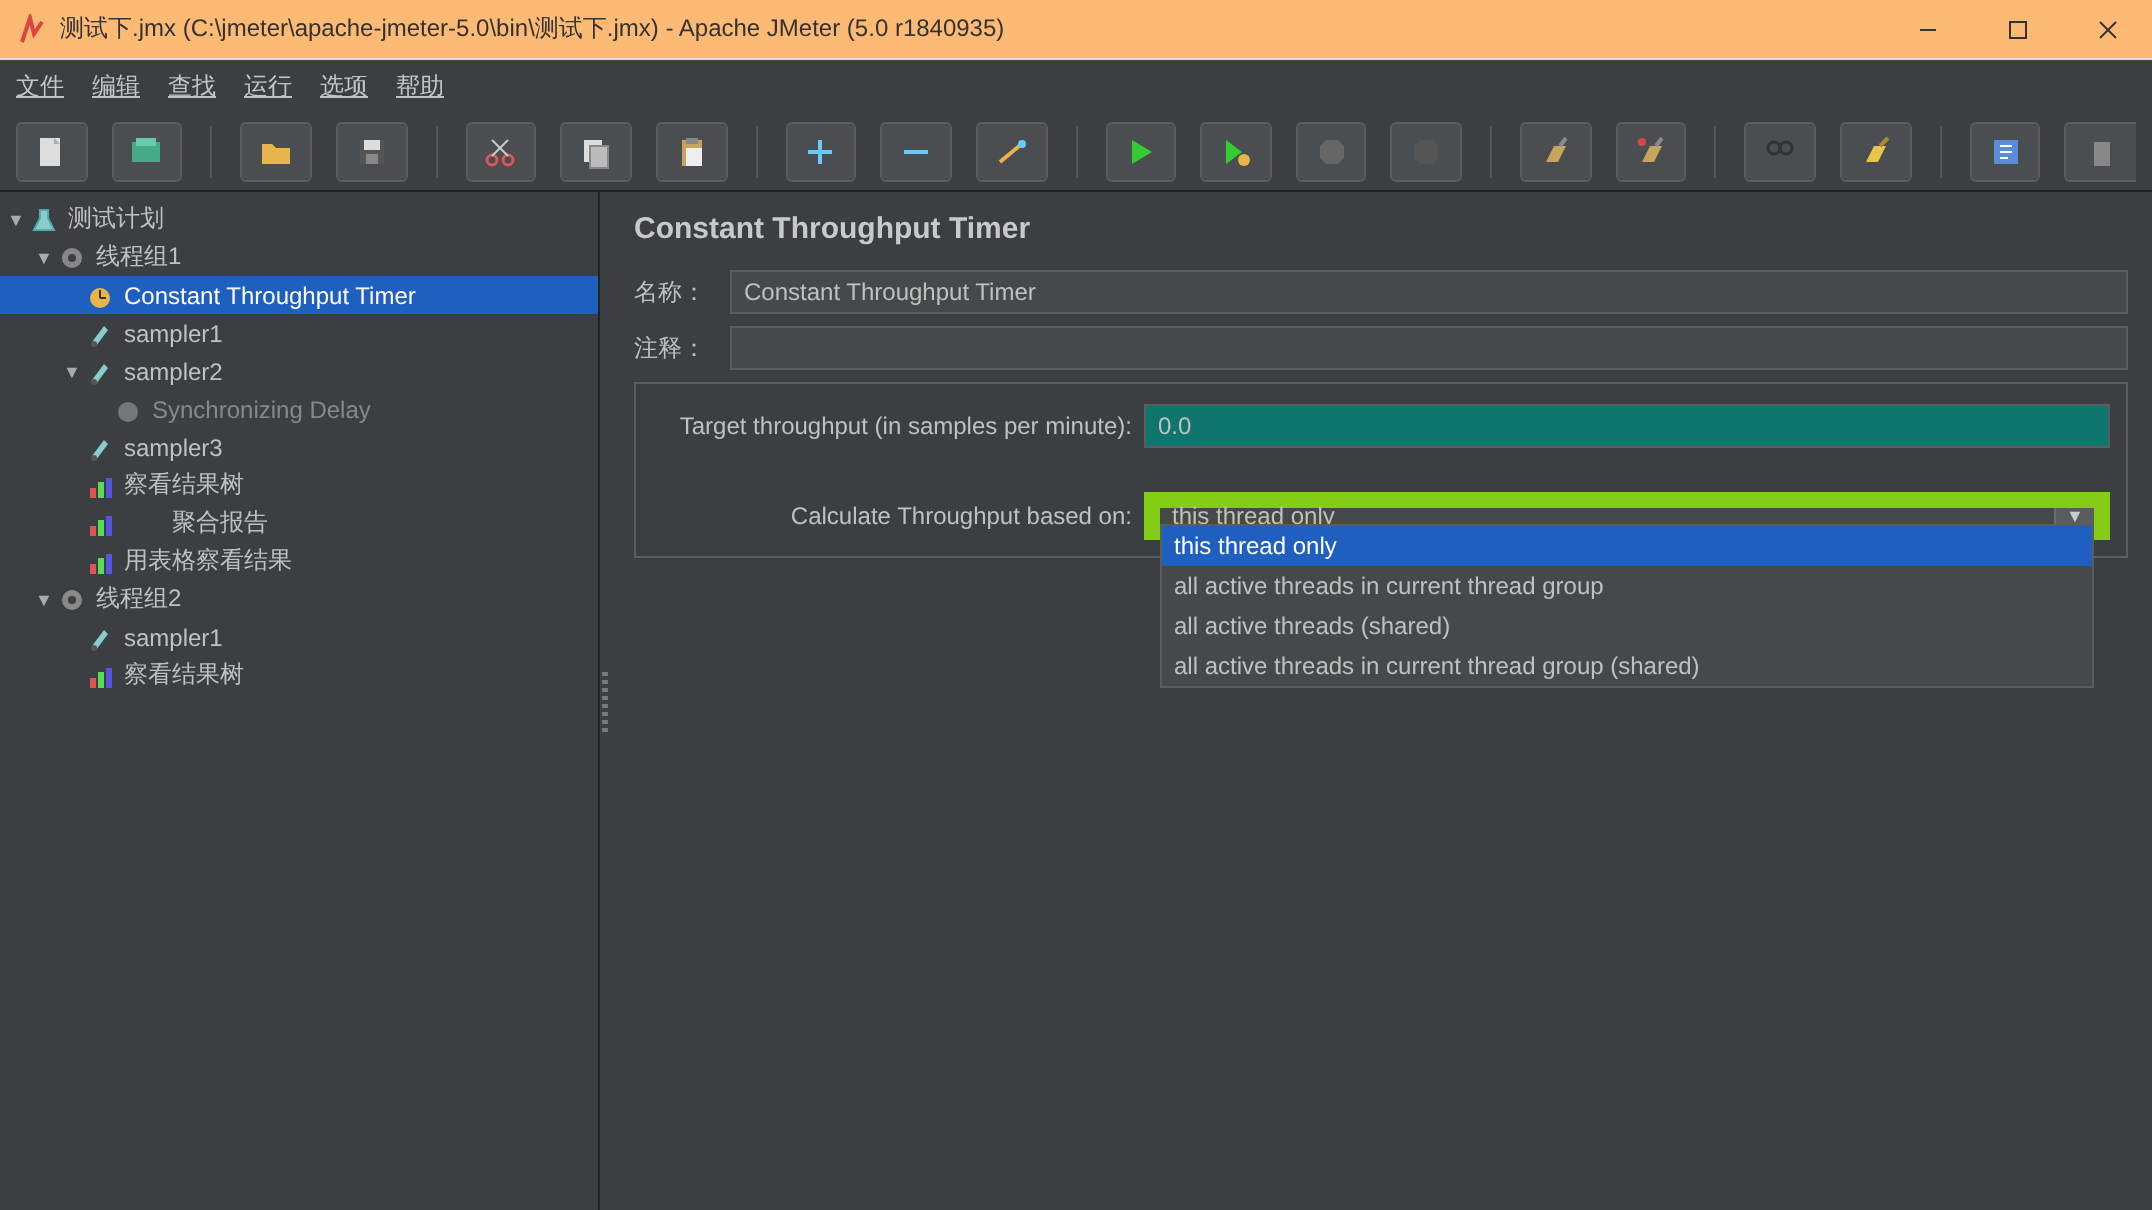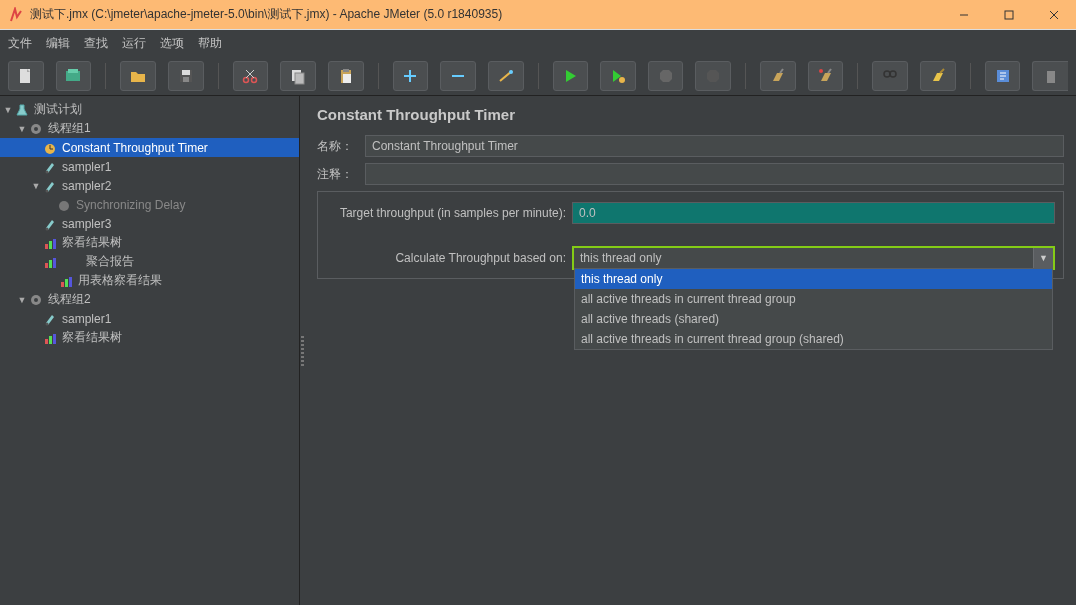--- a/index.html
+++ b/index.html
@@ -5,21 +5,21 @@
 * { box-sizing: border-box; margin: 0; padding: 0; font-family: "Microsoft YaHei", Arial, sans-serif; }
 body { width: 1076px; height: 605px; background: #fff; overflow: hidden; font-size: 12px; }
 
 .titlebar { height: 30px; background: #fdba74; display: flex; align-items: center; padding-left: 8px; border-bottom: 1px solid #ddd; }
 .titlebar .app-icon { width: 16px; height: 16px; margin-right: 6px; }
 .titlebar .title-text { flex: 1; font-size: 12px; color: #333; }
 .win-btns { display: flex; height: 100%; }
 .win-btn { width: 45px; display: flex; align-items: center; justify-content: center; color: #333; font-size: 14px; }
 
 .menubar { height: 26px; background: #3c3f41; display: flex; align-items: center; padding: 0 8px; gap: 14px; color: #c4c4c4; font-size: 12px; }
-.menubar span { cursor: default; }
+.menubar span { cursor: default; text-decoration: underline; }
 
 .toolbar { height: 40px; background: #3c3f41; border-bottom: 1px solid #222; display: flex; align-items: center; padding: 0 8px; gap: 12px; }
 .tool-btn { width: 36px; height: 30px; border: 1px solid #5a5d60; border-radius: 3px; background: #4b4e50; display: flex; align-items: center; justify-content: center; }
 .tool-sep { width: 1px; height: 26px; background: #555; margin: 0 2px; }
 
 .workspace { display: flex; height: calc(100% - 96px); background: #3c3f41; }
 
 .tree-panel { width: 300px; background: #3c3f41; border-right: 1px solid #222; padding-top: 4px; overflow: hidden; }
 .tree-row { height: 19px; display: flex; align-items: center; color: #c0c0c0; font-size: 12px; white-space: nowrap; cursor: default; }
 .tree-row.selected { background: #1f5fbf; color: #fff; }
@@ -35,21 +35,21 @@
 .form-row { display: flex; align-items: center; margin-bottom: 6px; }
 .form-row .lbl { width: 48px; color: #c0c0c0; font-size: 12px; }
 .form-row .inp { flex: 1; height: 22px; background: #45494a; border: 1px solid #5a5d60; color: #c0c0c0; padding: 0 6px; font-size: 12px; }
 
 .fieldset { border: 1px solid #5a5d60; margin-top: 6px; padding: 10px 8px 8px 8px; position: relative; }
 .fieldset .legend { position: absolute; top: -8px; left: 8px; background: #3c3f41; padding: 0 4px; color: #c0c0c0; font-size: 12px; }
 .field-row { display: flex; align-items: center; margin-bottom: 22px; }
 .field-row .flbl { color: #c0c0c0; font-size: 12px; text-align: right; padding-right: 6px; }
 .field-row .finp { flex: 1; height: 22px; background: #0f766e; border: 1px solid #5a5d60; color: #c0c0c0; padding: 0 6px; font-size: 12px; }
 
-.combo { flex: 1; height: 24px; background: #45494a; border: 2px solid #84cc16; display: flex; align-items: center; position: relative; }
+.combo { flex: 1; height: 24px; background: #45494a; border: 8px solid #84cc16; display: flex; align-items: center; position: relative; }
 .combo .combo-text { flex: 1; padding: 0 6px; color: #c0c0c0; font-size: 12px; }
 .combo .combo-arrow { width: 20px; height: 100%; background: #5a5d60; display: flex; align-items: center; justify-content: center; color: #ccc; font-size: 9px; border-left: 1px solid #6a6d70; }
 
 .dropdown { position: absolute; left: 0; right: 0; top: 100%; background: #45494a; border: 1px solid #5a5d60; z-index: 10; }
 .dropdown .opt { height: 20px; display: flex; align-items: center; padding: 0 6px; color: #c0c0c0; font-size: 12px; }
 .dropdown .opt.hl { background: #1f5fbf; color: #fff; }
 
 svg { display: block; }
 </style>
 </head>
@@ -304,21 +304,21 @@
     <div class="tree-row" style="padding-left:42px;gap:24px;">
       <span class="node-icon">
           <svg width="14" height="14">
             <rect x="2" y="8" width="3" height="5" fill="#d55"></rect>
             <rect x="6" y="5" width="3" height="8" fill="#5d5"></rect>
             <rect x="10" y="3" width="3" height="10" fill="#55d"></rect>
           </svg>
         </span>
       <span class="label">聚合报告</span>
     </div>
-    <div class="tree-row" style="padding-left:58px;">
+    <div class="tree-row" style="padding-left:42px;">
       <span class="node-icon">
           <svg width="14" height="14">
             <rect x="2" y="8" width="3" height="5" fill="#d55"></rect>
             <rect x="6" y="5" width="3" height="8" fill="#5d5"></rect>
             <rect x="10" y="3" width="3" height="10" fill="#55d"></rect>
           </svg>
         </span>
       <span class="label">用表格察看结果</span>
     </div>
     <div class="tree-row" style="padding-left:16px;">

